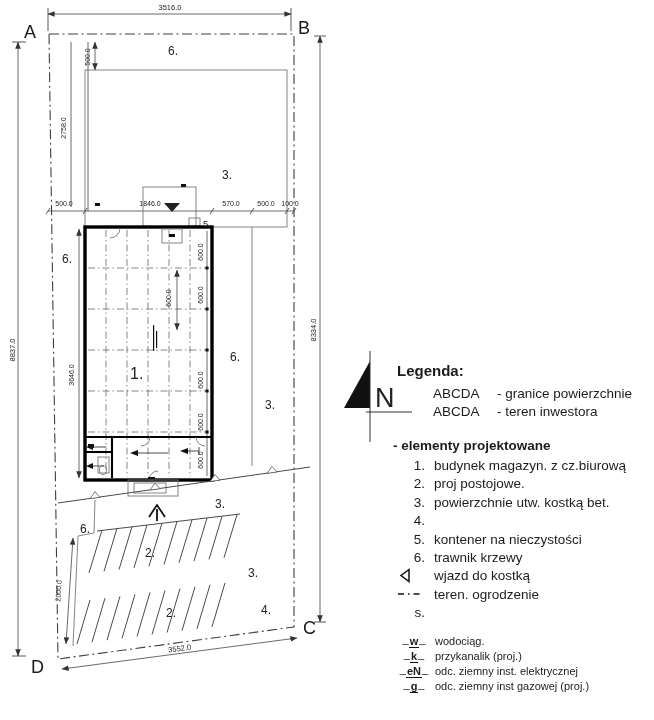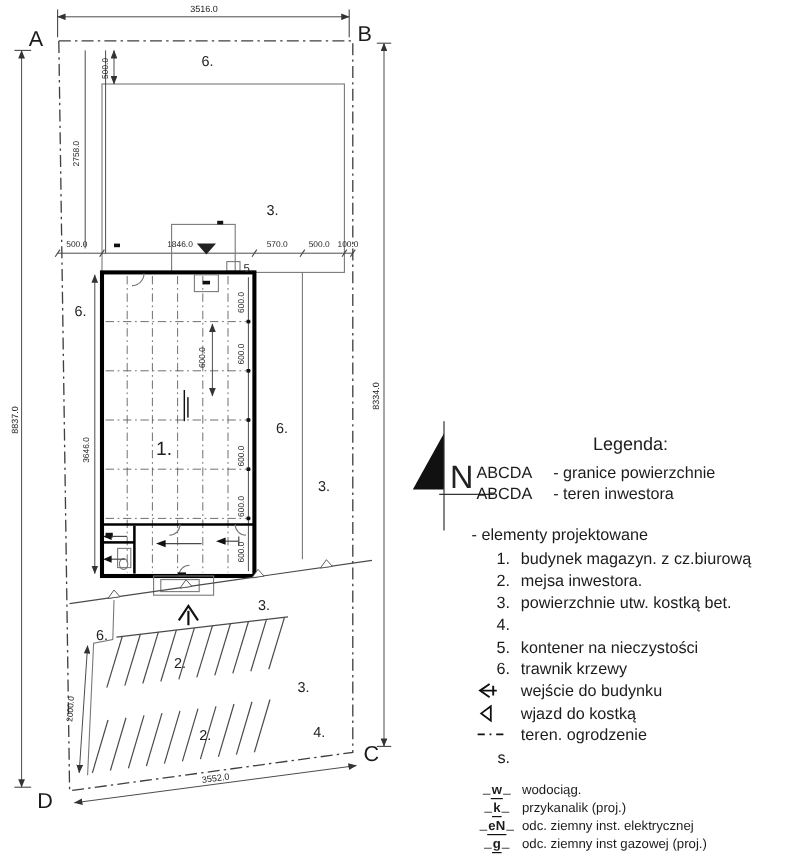--- a/index.html
+++ b/index.html
@@ -15,24 +15,24 @@
   .w2{stroke:#000;stroke-width:2.1;fill:none;}
   .dim{stroke:#444;stroke-width:0.8;fill:none;}
   .tick{stroke:#444;stroke-width:0.9;}
   .dimtxt{font-size:7.5px;fill:#222;}
   .dimtxt7{font-size:7px;fill:#222;}
   .lbl{font-size:12px;fill:#222;}
   .corner{font-size:18px;fill:#1a1a1a;}
   .blk{fill:#111;stroke:none;}
 
   #legend{position:absolute;left:397px;top:362px;width:257px;font-size:13.5px;line-height:18px;}
-  .lg-title{font-weight:normal;font-size:15px;margin-bottom:5px;text-align:center;}
+  .lg-title{font-weight:bold;font-size:15px;margin-bottom:5px;}
   .lg-brow{display:flex;}
-  .lg-code{width:64px;flex:none;}
-  .lg-header{font-weight:normal;margin-top:16px;margin-bottom:2px;margin-left:-4px;}
+  .lg-code{width:64px;flex:none;margin-left:36px;}
+  .lg-header{font-weight:bold;margin-top:16px;margin-bottom:2px;margin-left:-4px;}
   .lg-item{display:flex;line-height:18.4px;}
   .lg-num{width:28px;flex:none;text-align:right;margin-right:9px;}
   .lg-ico{width:28px;flex:none;text-align:right;margin-right:9px;position:relative;top:1px;}
   .lg-util{margin-top:11px;font-size:11px;line-height:15px;}
   .lg-urow{display:flex;}
   .lg-usymc{width:34px;flex:none;text-align:center;margin-right:4px;white-space:nowrap;}
   .lg-usym{font-weight:bold;border-bottom:1.5px solid #111;padding:0 1px;}
   .lg-usymc::before{content:"_";position:relative;top:-2px;}
   .lg-usymc::after{content:"_";position:relative;top:-2px;}
 </style>
@@ -264,48 +264,38 @@
   </div>
 
   <div class="lg-header">- elementy projektowane</div>
 
   <div class="lg-item">
     <span class="lg-num">1.</span>
     <span>budynek magazyn. z cz.biurową</span>
   </div>
   <div class="lg-item">
     <span class="lg-num">2.</span>
-    <span>mejsa inwestora.</span>
+    <span>proj postojowe.</span>
   </div>
   <div class="lg-item">
     <span class="lg-num">3.</span>
     <span>powierzchnie utw. kostką bet.</span>
   </div>
   <div class="lg-item">
     <span class="lg-num">4.</span>
   </div>
   <div class="lg-item">
     <span class="lg-num">5.</span>
     <span>kontener na nieczystości</span>
   </div>
   <div class="lg-item">
     <span class="lg-num">6.</span>
     <span>trawnik krzewy</span>
   </div>
 
-  <div class="lg-item">
-    <span class="lg-ico">
-      <svg width="20" height="15" viewBox="0 0 20 15">
-        <polyline points="11,2 3,7.5 11,13" fill="none" stroke="#111" stroke-width="1.6"></polyline>
-        <line x1="3" y1="7.5" x2="17" y2="7.5" stroke="#111" stroke-width="1.6"></line>
-        <line x1="14" y1="3.5" x2="14" y2="11.5" stroke="#111" stroke-width="1.6"></line>
-      </svg>
-    </span>
-    <span>wejście do budynku</span>
-  </div>
   <div class="lg-item">
     <span class="lg-ico">
       <svg width="16" height="15" viewBox="0 0 16 15">
         <polygon points="12,1.5 4,7.5 12,13.5" fill="#fff" stroke="#111" stroke-width="1.5"></polygon>
       </svg>
     </span>
     <span>wjazd do kostką</span>
   </div>
   <div class="lg-item">
     <span class="lg-ico">

